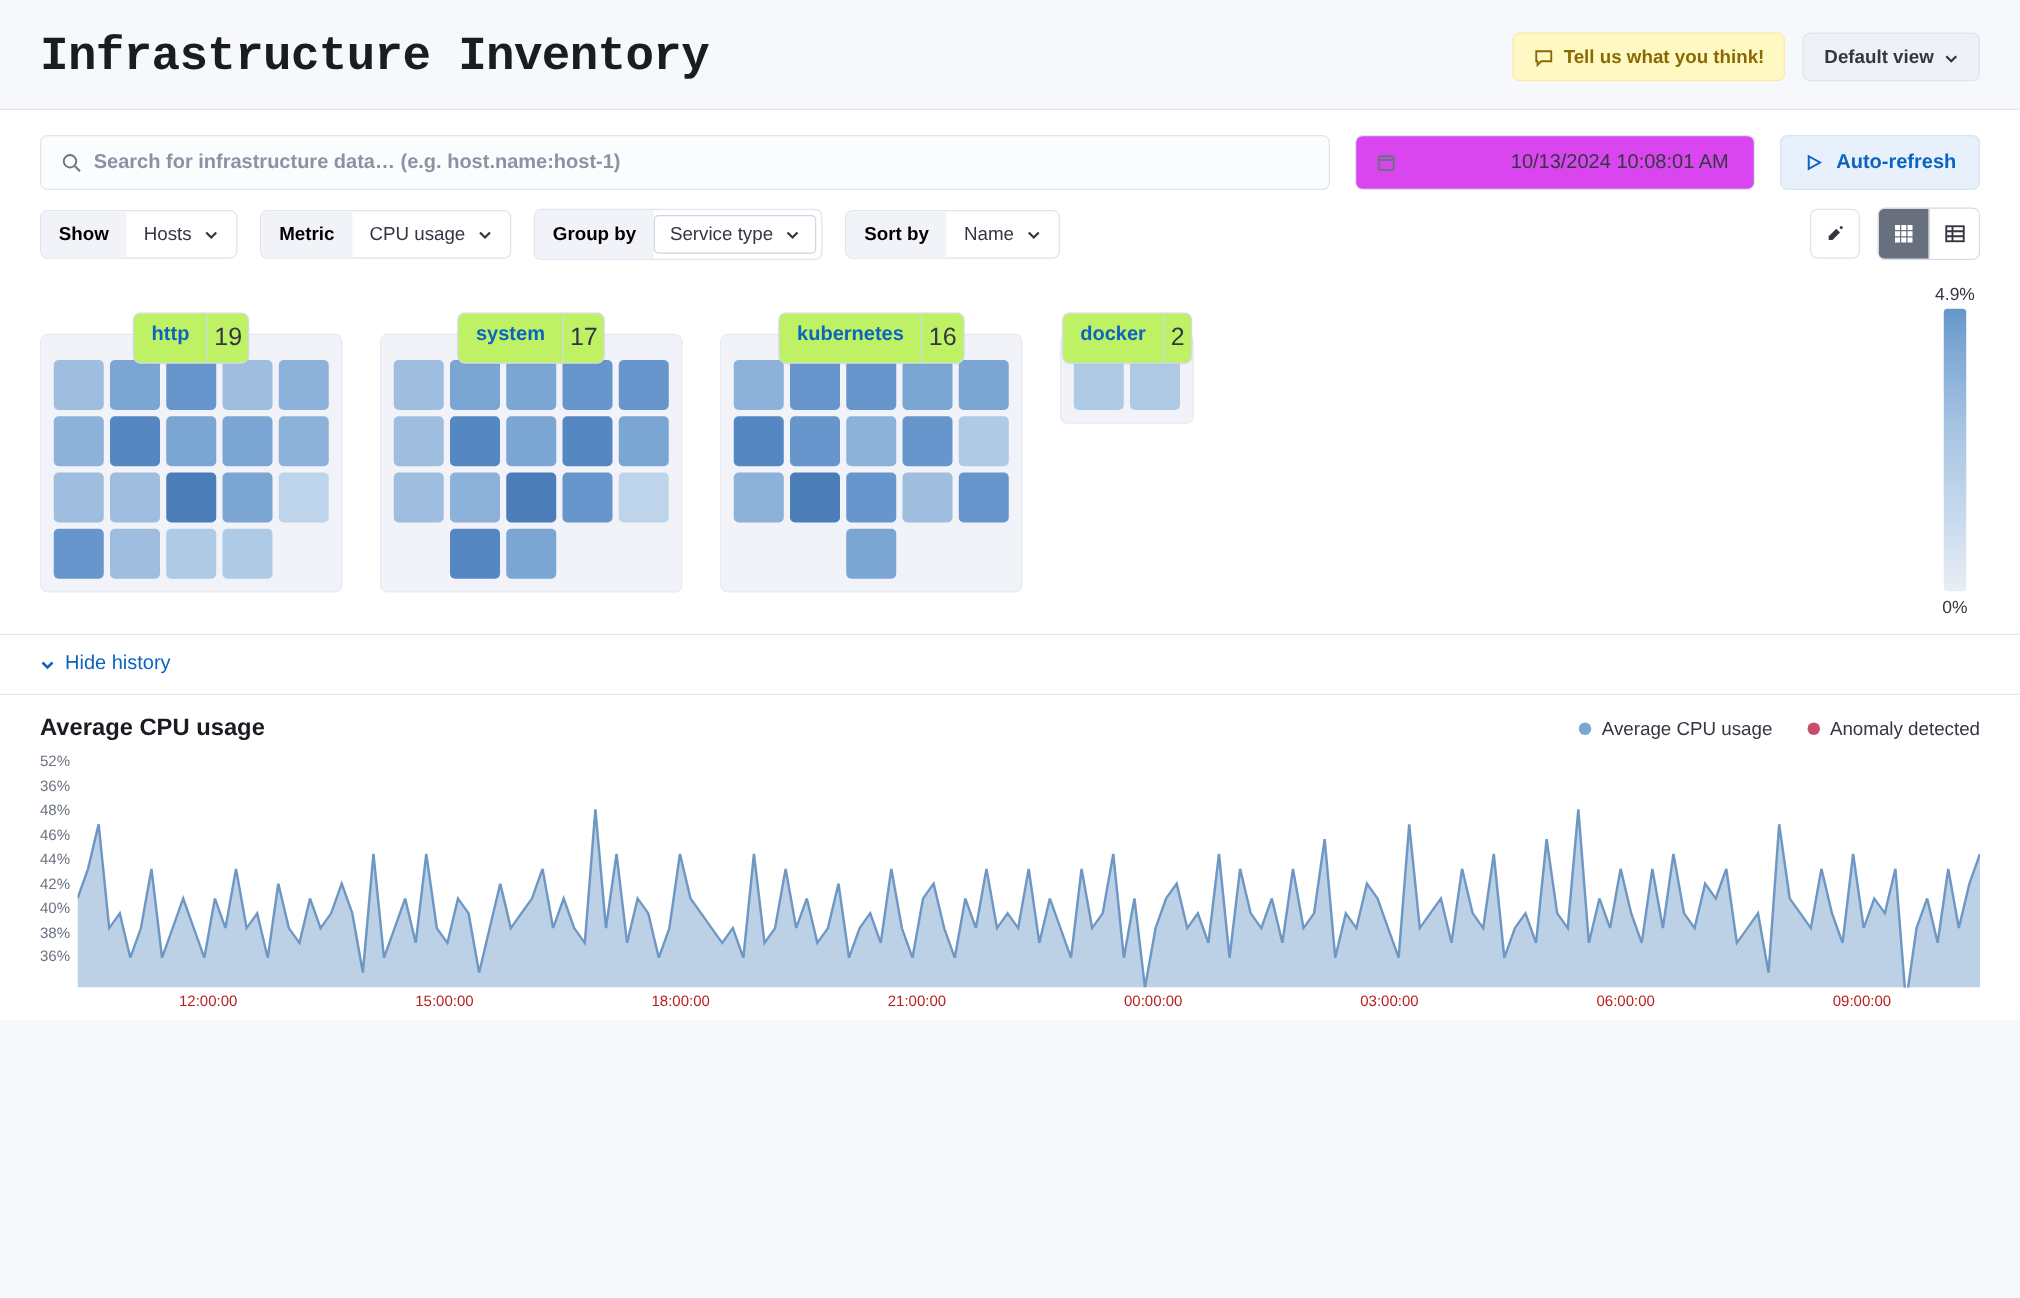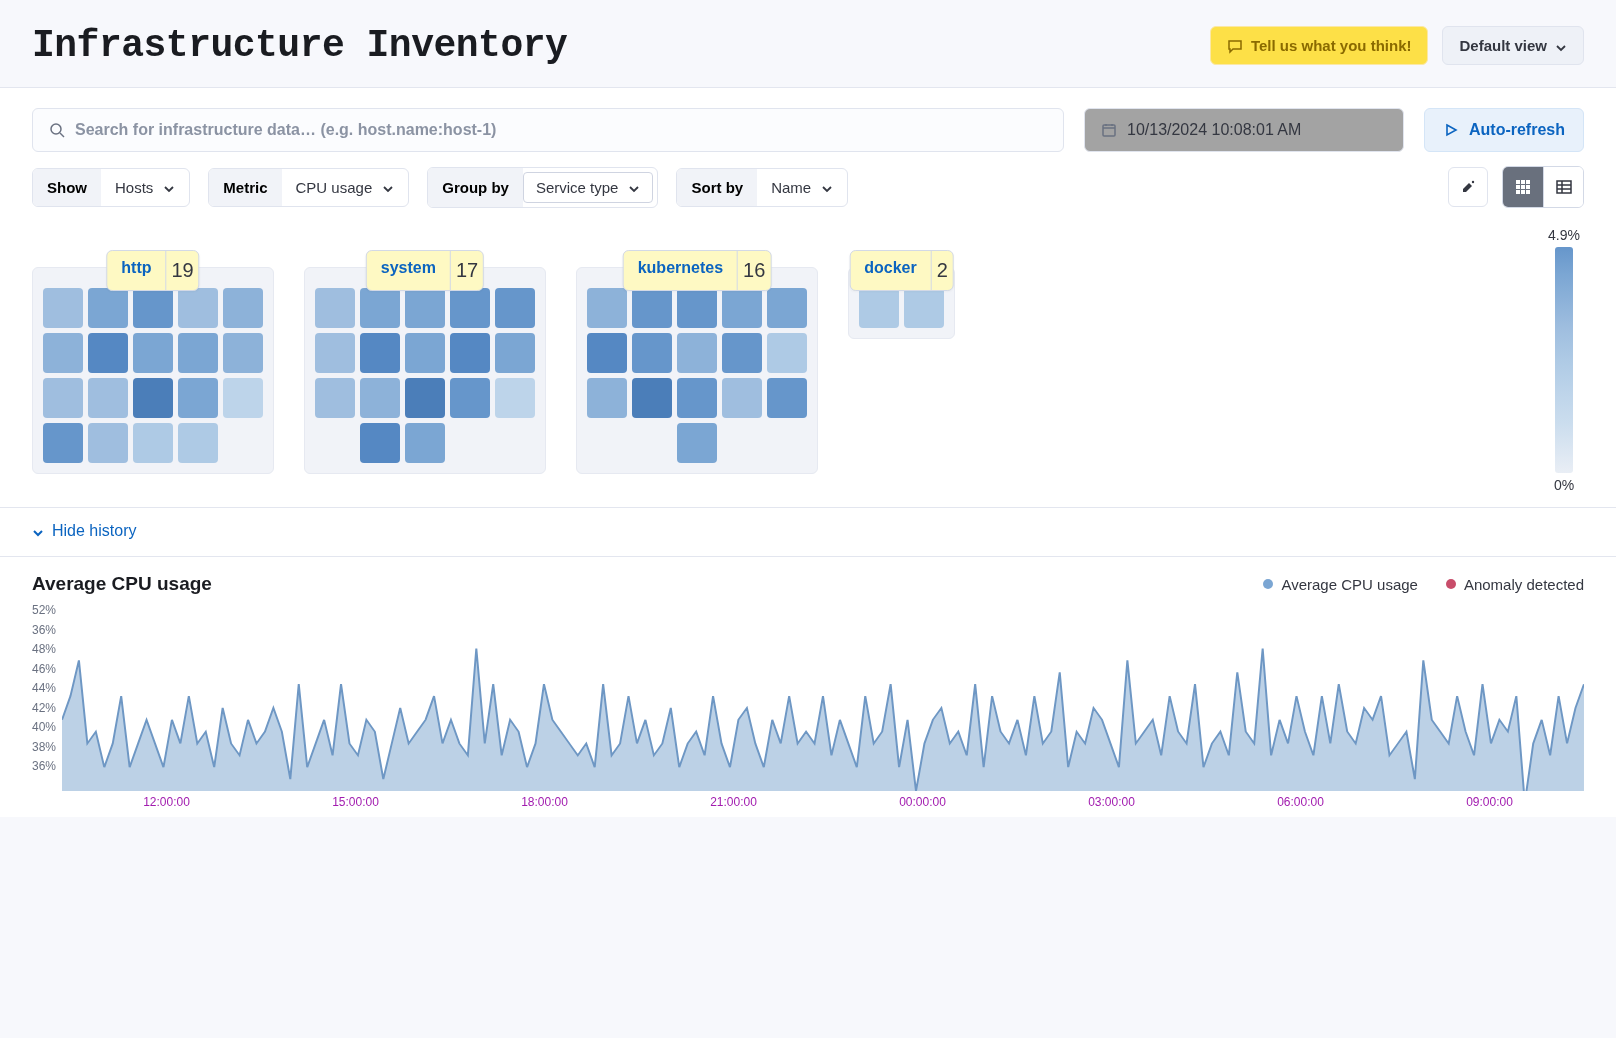--- a/index.html
+++ b/index.html
@@ -18,21 +18,21 @@
   }
   .page-title {
     font-size: 38px;
     font-weight: 700;
     letter-spacing: -0.5px;
     font-family: Liberation Mono, monospace;
   }
   .header-actions { display: flex; gap: 14px; align-items: center; }
   .feedback-btn {
     display: inline-flex; align-items: center; gap: 8px;
-    background: #fde047;
+    background: #fef9c3;
     border: 1px solid #fbe8a5;
     border-radius: 6px;
     padding: 10px 16px;
     font-size: 15px;
     font-weight: 600;
     color: #8a6a00;
     cursor: pointer;
   }
   .default-view-btn {
     display: inline-flex; align-items: center; gap: 8px;
@@ -69,27 +69,28 @@
     color: #6a7181;
   }
   .search-box input {
     flex: 1; border: none; background: transparent; outline: none;
     font-size: 16px; color: #343741; font-weight: bold;
   }
   .search-box input::placeholder { color: #8b93a3; }
   .date-box {
     display: flex; align-items: center; gap: 10px;
     border: 1px solid #e0e4ee;
-    background: #a3a3a3;
+    background: #d946ef;
     border-radius: 6px;
     padding: 12px 20px 12px 16px;
     font-size: 16px;
     color: #343741;
     cursor: pointer;
     min-width: 320px;
+    justify-content: space-between;
   }
   .autorefresh-btn {
     display: inline-flex; align-items: center; gap: 10px;
     background: #e8f1fb;
     border: 1px solid #d4e5f7;
     border-radius: 6px;
     padding: 12px 18px;
     font-size: 16px;
     font-weight: 600;
     color: #0b64c0;
@@ -187,21 +188,21 @@
   }
   .group-header {
     position: absolute;
     top: -18px;
     left: 50%;
     transform: translateX(-50%);
     display: flex;
     border: 1px solid #d3d9e6;
     border-radius: 6px;
     overflow: hidden;
-    background: #fef9c3;
+    background: #bef264;
     box-shadow: 0 1px 2px rgba(0,0,0,0.03);
     text-align: center;
   }
   .group-header .gname {
     padding: 8px 14px;
     font-size: 16px;
     font-weight: 600;
     color: #0b64c0;
     cursor: pointer;
   }
@@ -283,21 +284,21 @@
     padding-right: 6px;
     height: 170px;
     margin-top: 2px;
   }
   .plot { flex: 1; position: relative; }
   svg.area-chart { width: 100%; height: 190px; display:block; }
   .x-axis {
     display: flex;
     padding-left: 10px;
     font-size: 12px;
-    color: #a21caf;
+    color: #b91c1c;
     margin-top:4px;
   }
   .x-axis span{ flex:1; text-align:center;}
 
   .icon { width: 16px; height: 16px; display: inline-block; }
   .chev { width:12px; height:12px; }
 </style>
 </head>
 <body>
 

